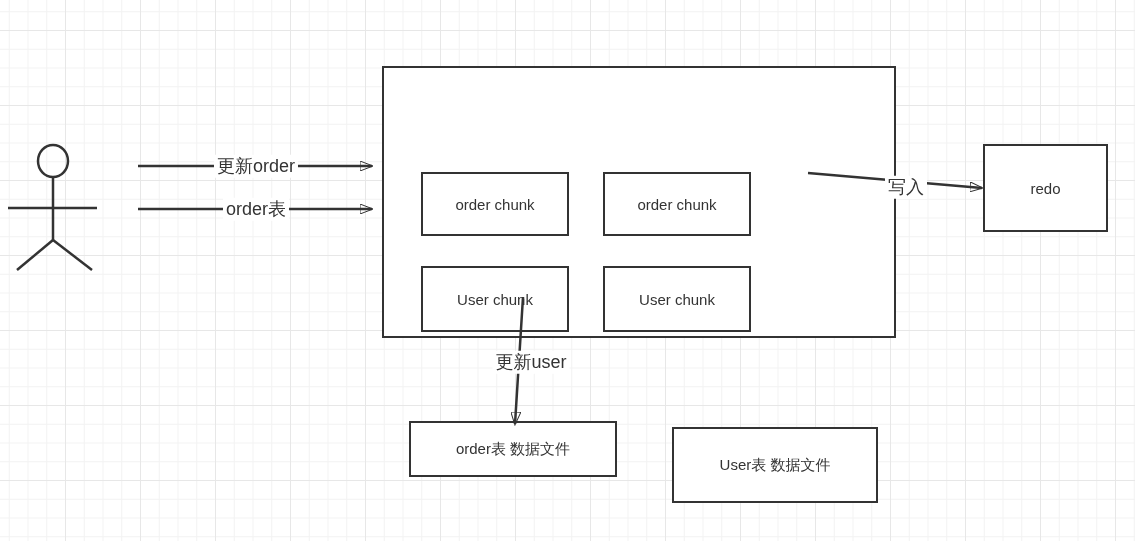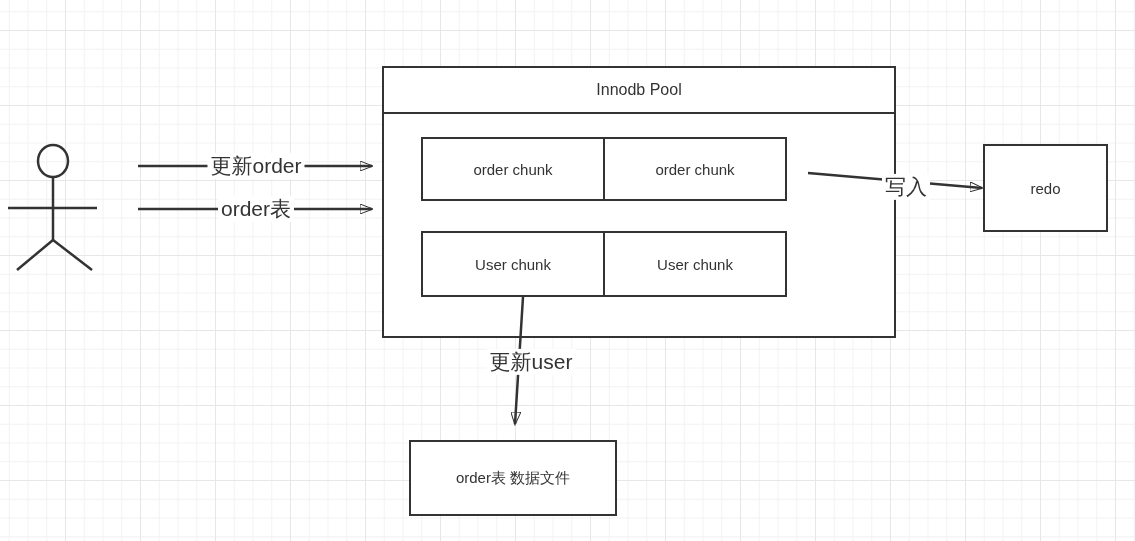--- a/index.html
+++ b/index.html
@@ -36,79 +36,81 @@
     font-size:15px;color:var(--text);
     white-space:nowrap;
   }
   
   .pool{left:382px;top:66px;width:514px;height:272px;display:block;}
   .pool-header{
     height:46px;border-bottom:2px solid var(--stroke);
     display:flex;align-items:center;justify-content:center;
     font-size:16px;
   }
-  .chunk{position:absolute;width:184px;}
+  .chunk{position:absolute;width:148px;margin-top:35px;}
   .chunk-o1{left:37px;top:69px;height:64px;}
   .chunk-o2{left:219px;top:69px;height:64px;}
   .chunk-u1{left:37px;top:163px;height:66px;}
   .chunk-u2{left:219px;top:163px;height:66px;}
   
   .redo{left:983px;top:144px;width:125px;height:88px;}
-  .file-order{left:409px;top:440px;width:208px;height:76px;}
+  .file-order{left:409px;top:421px;width:208px;height:56px;}
   .file-user{left:672px;top:427px;width:206px;height:76px;}
   
   svg.overlay{
     position:absolute;left:0;top:0;width:1135px;height:541px;
     pointer-events:none;
   }
   svg.overlay line, svg.overlay path, svg.overlay ellipse{
     stroke:var(--stroke);fill:none;
   }
   
   .edge-label{
     position:absolute;
     transform:translate(-50%,-50%);
     background:#ffffff;
     padding:0 3px;
-    font-size:21px;color:var(--text);
+    font-size:18px;color:var(--text);
     white-space:nowrap;
     line-height:1.25;
   }
   .el-1{left:256px;top:166px;}
   .el-2{left:256px;top:209px;}
   .el-3{left:896px;top:187px;margin-left:10px;}
   .el-4{left:531px;top:362px;}
 </style>
 </head>
 <body>
 
 <div class="canvas">
 
   <div class="shape pool">
-    <div class="pool-header">Innodb Pool</div>
     <div class="shape chunk chunk-o1">
       <span>order chunk</span>
     </div>
     <div class="shape chunk chunk-o2">
       <span>order chunk</span>
     </div>
     <div class="shape chunk chunk-u1">
       <span>User chunk</span>
     </div>
     <div class="shape chunk chunk-u2">
       <span>User chunk</span>
     </div>
   </div>
 
   <div class="shape redo">
     <span>redo</span>
   </div>
 
   <div class="shape file-order">
     <span>order表 数据文件</span>
+  </div>
+  <div class="shape file-user">
+    <span>User表 数据文件</span>
   </div>
 
   <svg class="overlay" viewBox="0 0 1135 541">
     <defs>
       <marker id="arrow" markerUnits="userSpaceOnUse" markerWidth="14" markerHeight="10" refX="12" refY="5" orient="auto">
         <path d="M0,0 L13,5 L0,10 Z" fill="#333333" stroke="none"></path>
       </marker>
     </defs>
 
     <g stroke-width="2.5">

